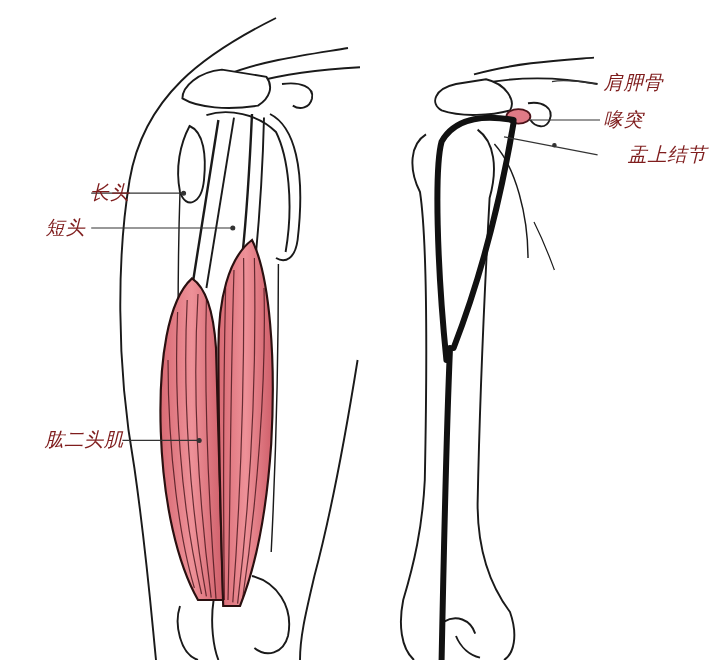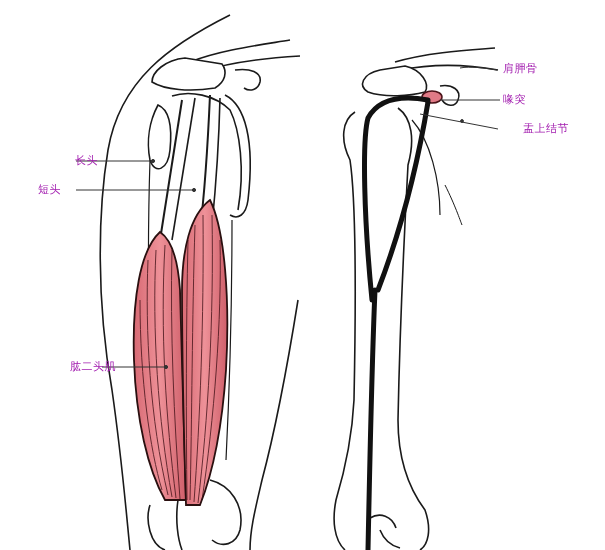--- a/index.html
+++ b/index.html
@@ -7,25 +7,26 @@
     position: relative;
     width: 605px;
     height: 550px;
     overflow: hidden;
     background: #ffffff;
     font-family: "DejaVu Sans", sans-serif;
   }
   #canvas svg.art { position: absolute; left: 0; top: 0; }
   .label {
     position: absolute;
-    font-size: 11px;
-    color: #a21caf;
+    font-size: 16px;
+    color: #7f1d1d;
     line-height: 16px;
     white-space: nowrap;
     letter-spacing: 0.5px;
+    font-style: italic;
   }
 </style>
 </head>
 <body>
 
 <div id="canvas">
 
   <svg class="art" width="605" height="550" viewBox="0 0 605 550">
     <defs>
       <linearGradient id="mg" x1="0" x2="1" y1="0" y2="0">
@@ -116,19 +117,19 @@
     <g stroke="#333" stroke-width="1">
       <path d="M460 68 C470 66 485 68 497 70" fill="none"></path>
       <line x1="440" y1="100" x2="500" y2="100"></line>
       <line x1="420" y1="114" x2="498" y2="129"></line>
       <circle cx="462" cy="121" r="1.4" fill="#333"></circle>
     </g>
   </svg>
 
   <span class="label" style="left:38px; top:153px;margin-left:37px;">长头</span>
   <span class="label" style="left:38px; top:182px;">短头</span>
-  <span class="label" style="left:37px; top:359px;margin-left:33px;">肱二头肌</span>
+  <span class="label" style="left:37px; top:359px;">肱二头肌</span>
 
   <span class="label" style="left:503px; top:61px;">肩胛骨</span>
   <span class="label" style="left:503px; top:92px;">喙突</span>
   <span class="label" style="left:523px; top:121px;">盂上结节</span>
 
 </div>
 
 </body></html>

